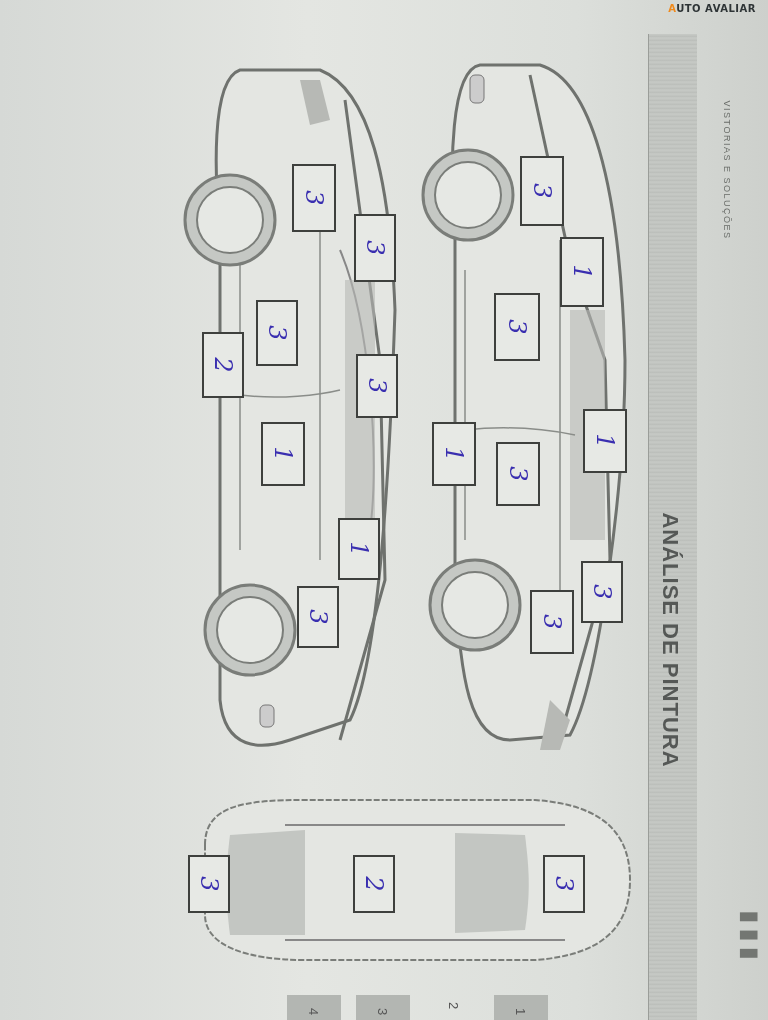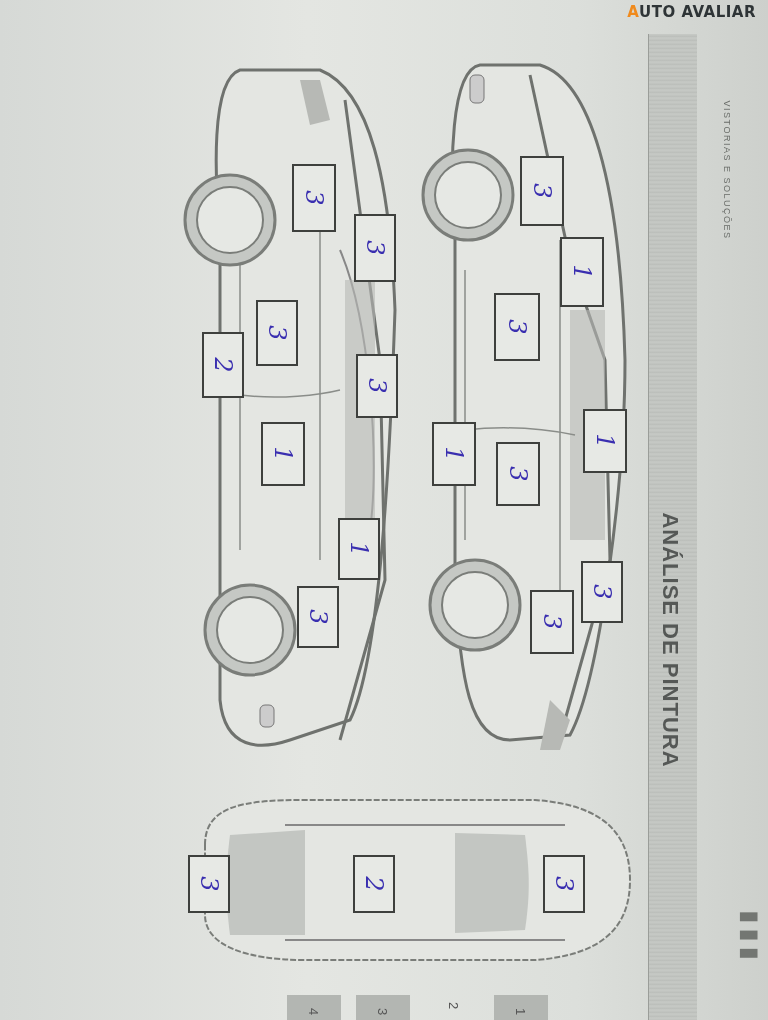--- a/index.html
+++ b/index.html
@@ -3,21 +3,21 @@
 <meta charset="utf-8">
 <style>
   html, body { margin:0; padding:0; }
   body {
     width:768px; height:1020px; overflow:hidden; position:relative;
     background: linear-gradient(90deg, #d6d9d6 0%, #e4e6e2 40%, #dcdfdb 75%, #cdd0cc 100%);
     font-family: "Liberation Sans", sans-serif;
   }
   .abs { position:absolute; }
   .watermark {
-    right:12px; top:3px; font-size:15px; font-weight:bold; letter-spacing:0.5px;
+    right:12px; top:3px; font-size:10px; font-weight:bold; letter-spacing:0.5px;
     color:#2e3436; font-family:"DejaVu Sans", sans-serif;
   }
   .watermark .accent { color:#f08a1c; }
   .header-bar {
     left:648px; top:34px; width:48px; height:986px;
     background: repeating-linear-gradient(0deg, #bfc2be 0px, #c7cac6 2px, #b9bcb8 4px);
     border-left:1px solid #9a9d99;
   }
   .header-title {
     left:630px; top:480px; width:80px; height:320px;

